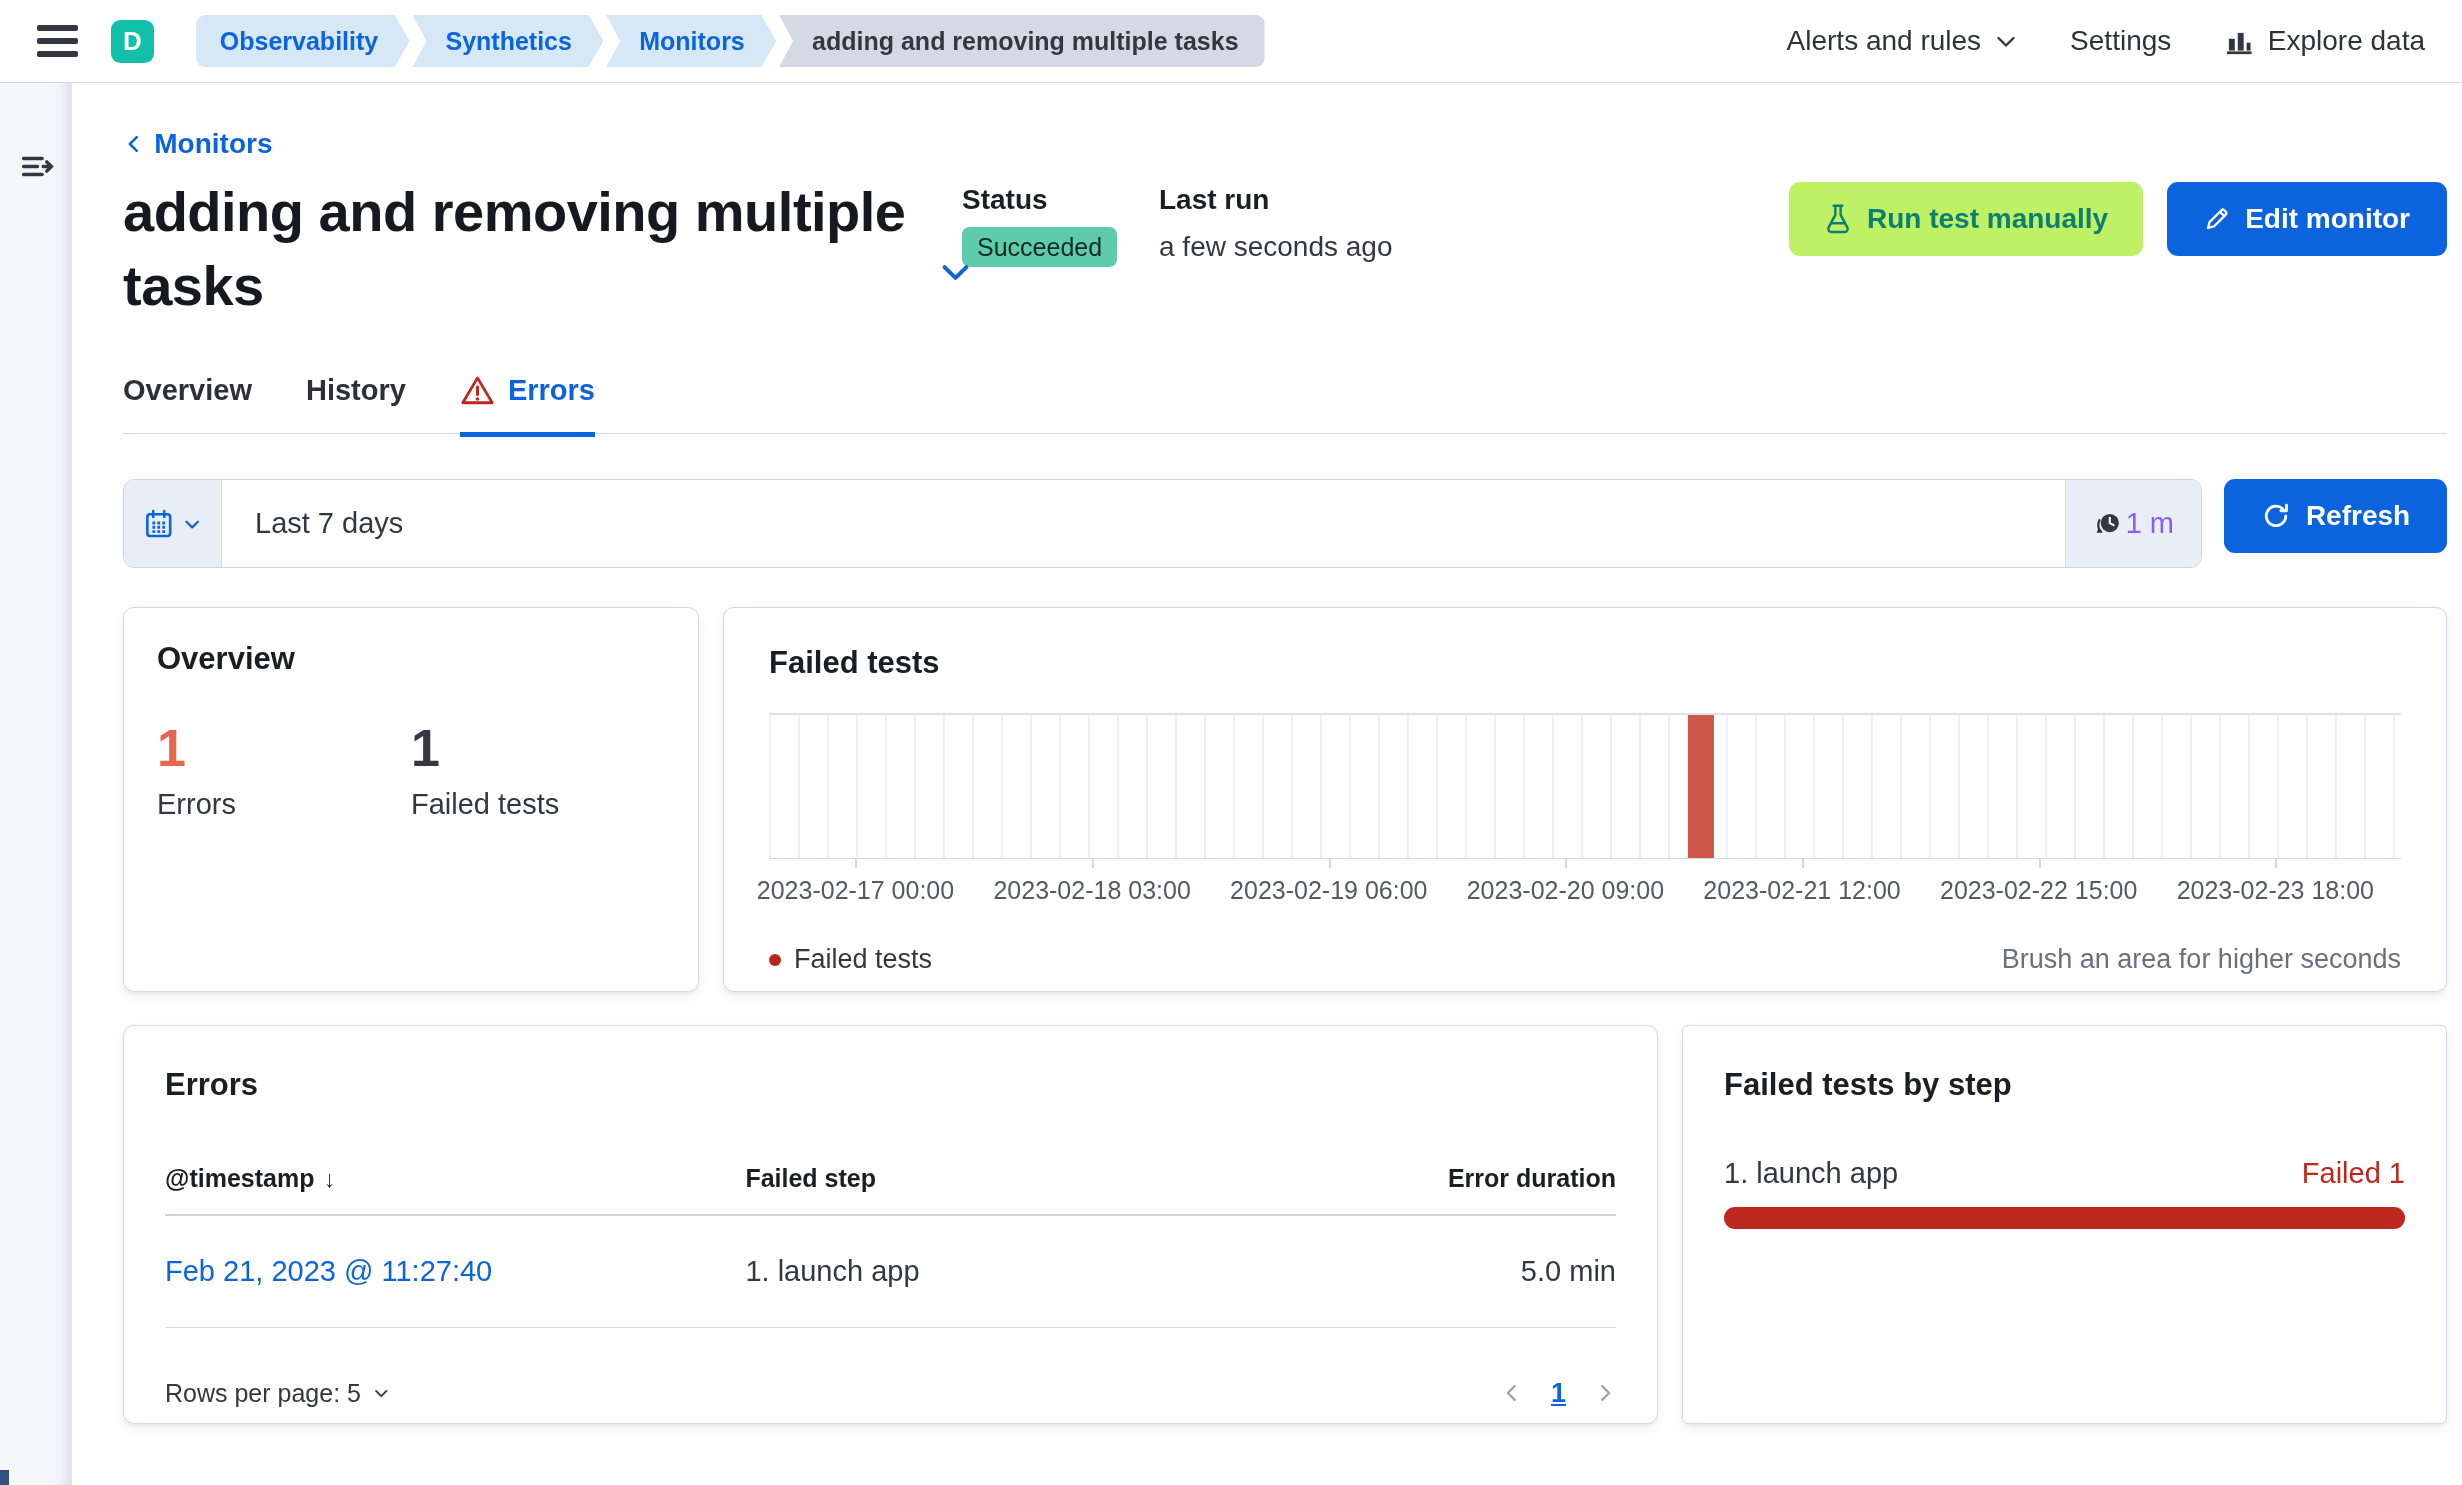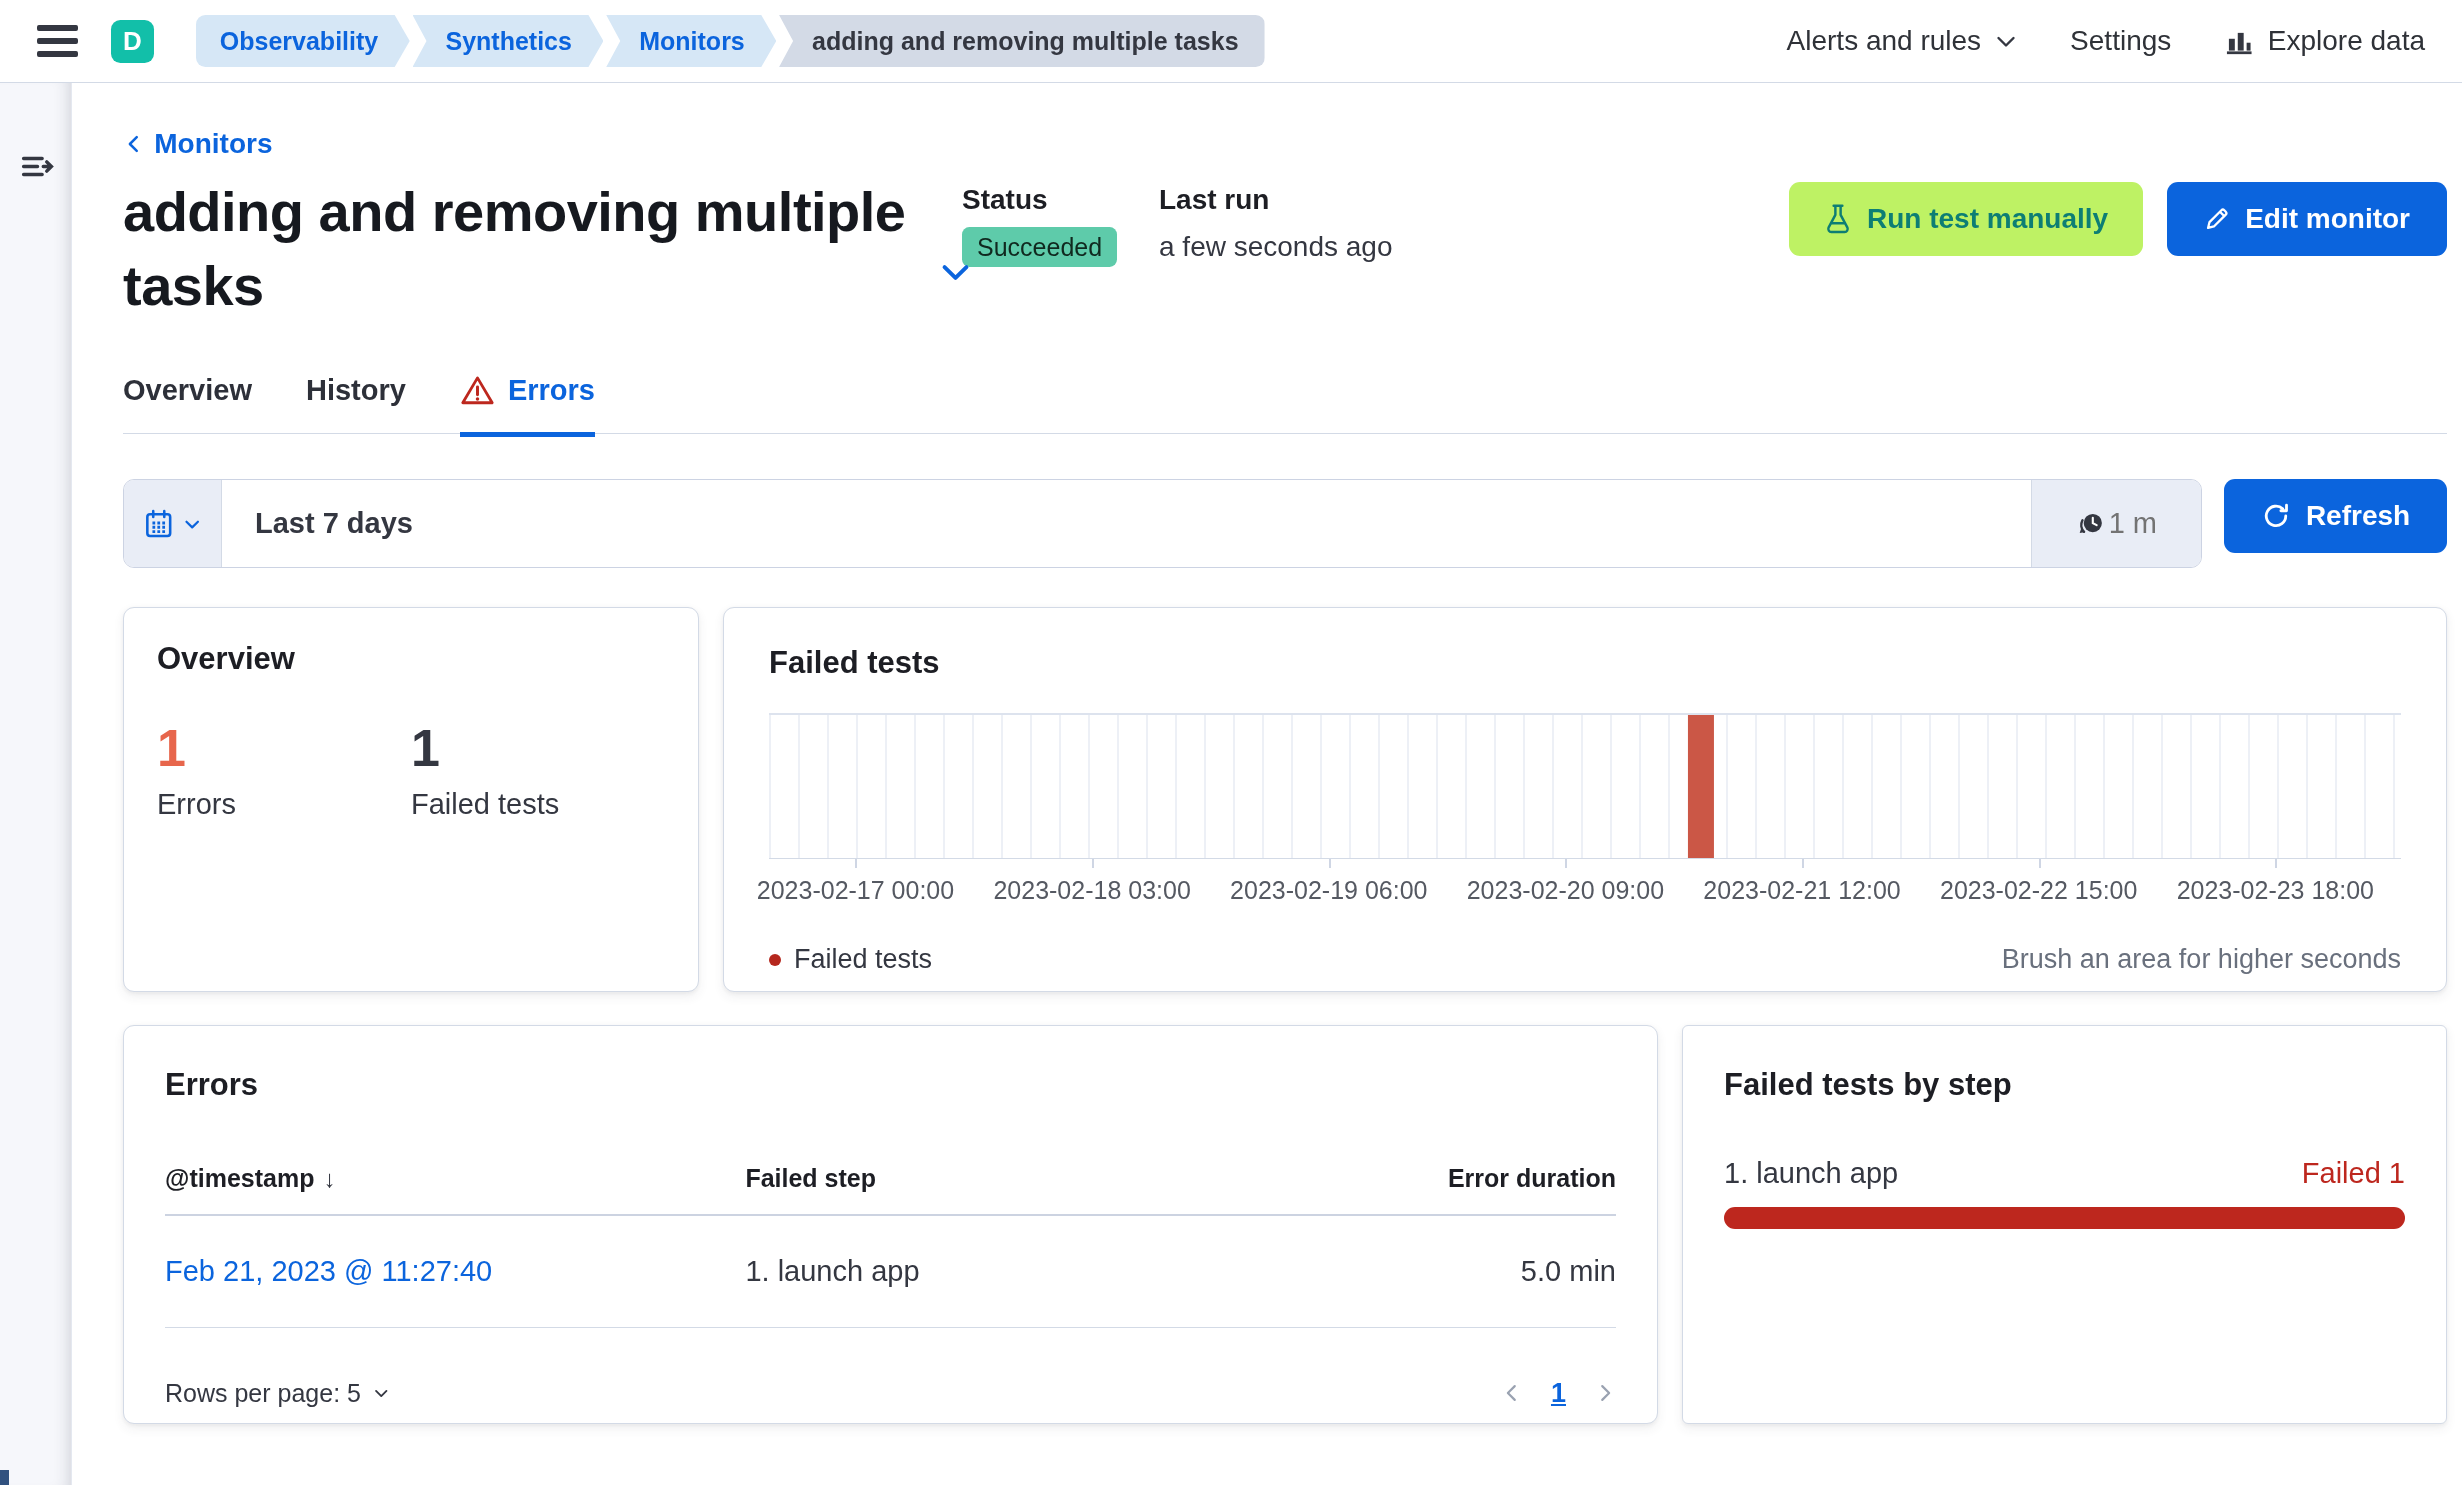--- a/index.html
+++ b/index.html
@@ -61,24 +61,24 @@
   .tab { display:flex; align-items:center; gap:13px; font-size:29px; font-weight:600; color:#2d3039;
     padding-bottom:24px; cursor:pointer; border-bottom:5.6px solid transparent; margin-bottom:-3.7px; }
   .tab.active { color:#0b64dd; font-weight:700; border-bottom-color:#0b64dd; }
 
   
   .toolbar { display:flex; gap:22px; margin-top:45px; }
   .datepicker { flex:1; display:flex; align-items:stretch; height:89px; background:#fff;
     border:0.9px solid #ccd3e3; border-radius:11px; overflow:hidden; }
   .dp-prepend { width:98px; background:#e9edf6; border-right:0.9px solid #d3dae6; display:flex;
     align-items:center; justify-content:center; gap:7.4px; cursor:pointer; }
-  .dp-value { flex:1; display:flex; align-items:center; padding-left:33px; font-size:29px; font-weight:700;
+  .dp-value { flex:1; display:flex; align-items:center; padding-left:33px; font-size:29px; font-weight:400;
     color:#343741; cursor:pointer;text-align:center; }
   .dp-append { background:#e9edf6; border-left:0.9px solid #d3dae6; display:flex; align-items:center;
-    gap:1px; padding:0 44px; font-size:29px; color:#737373; cursor:pointer; }
+    gap:1px; padding:0 27px; font-size:29px; color:#8b5cf6; cursor:pointer; }
   .btn-refresh { width:223px; }
 
   
   .card { background:#fff; border:0.9px solid #d3dae6; border-radius:11px;
     box-shadow:0 4.6px 11px rgba(52,55,65,.07),0 1.9px 3.7px rgba(52,55,65,.05); }
   .row-top { display:grid; grid-template-columns:576px 1fr; gap:24px; margin-top:39px; }
   .card-title { font-size:31px; font-weight:700; color:#1d1e24; }
 
   .overview-card { height:385px; padding:33px; }
   .stats { display:flex; margin-top:41px; }

